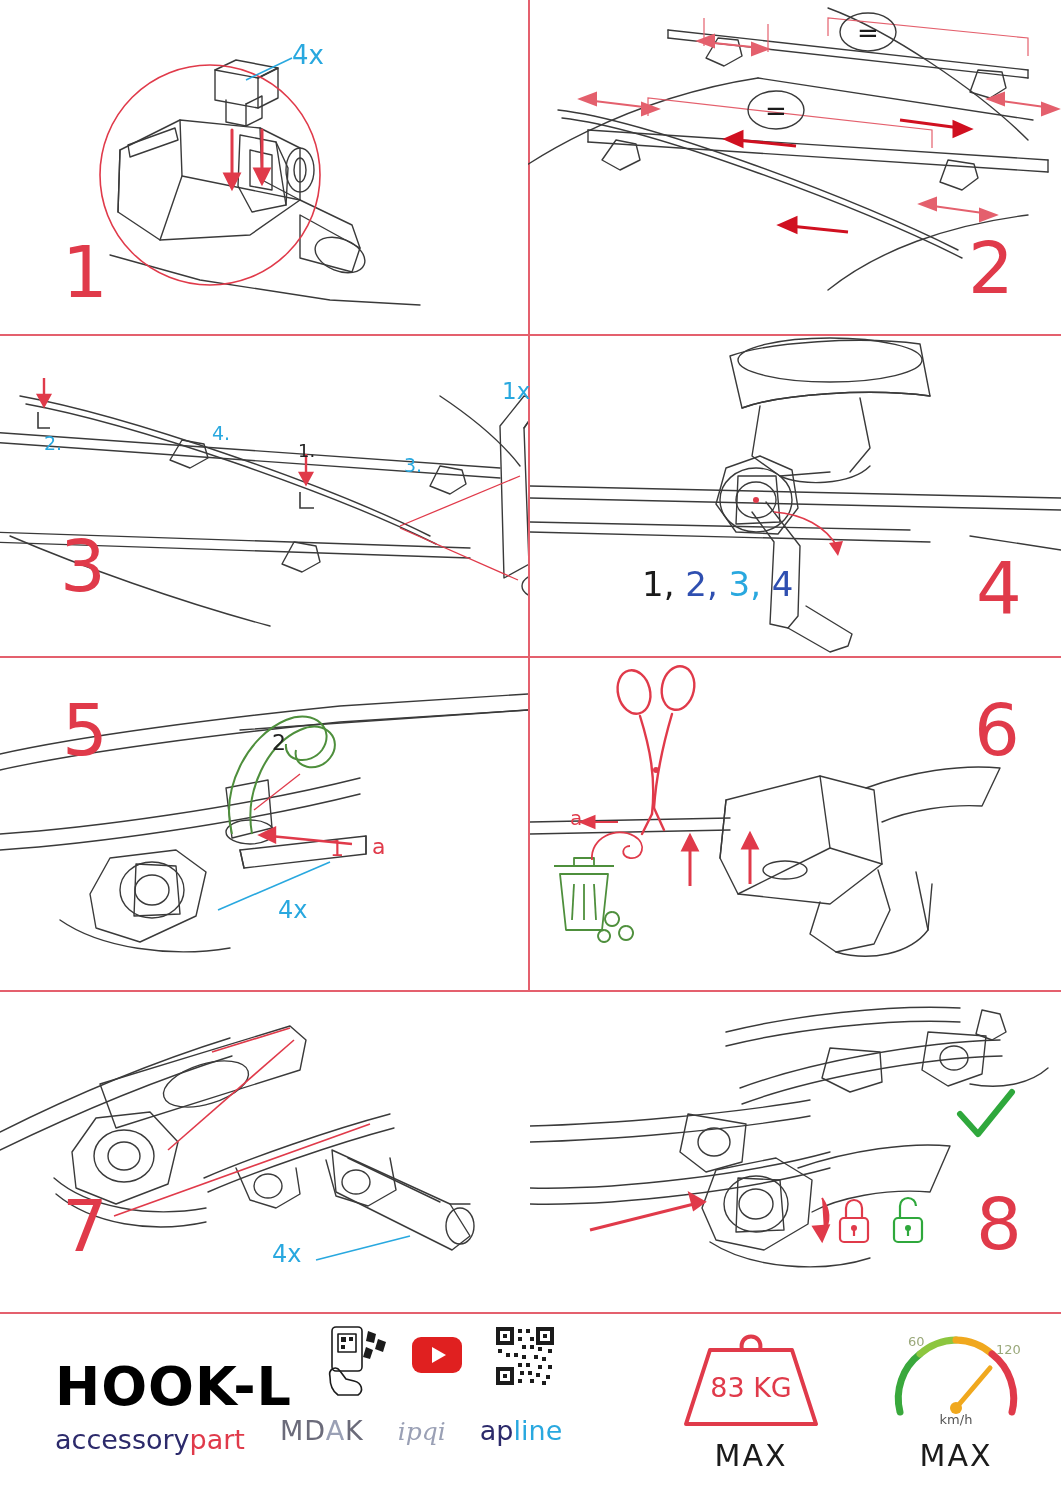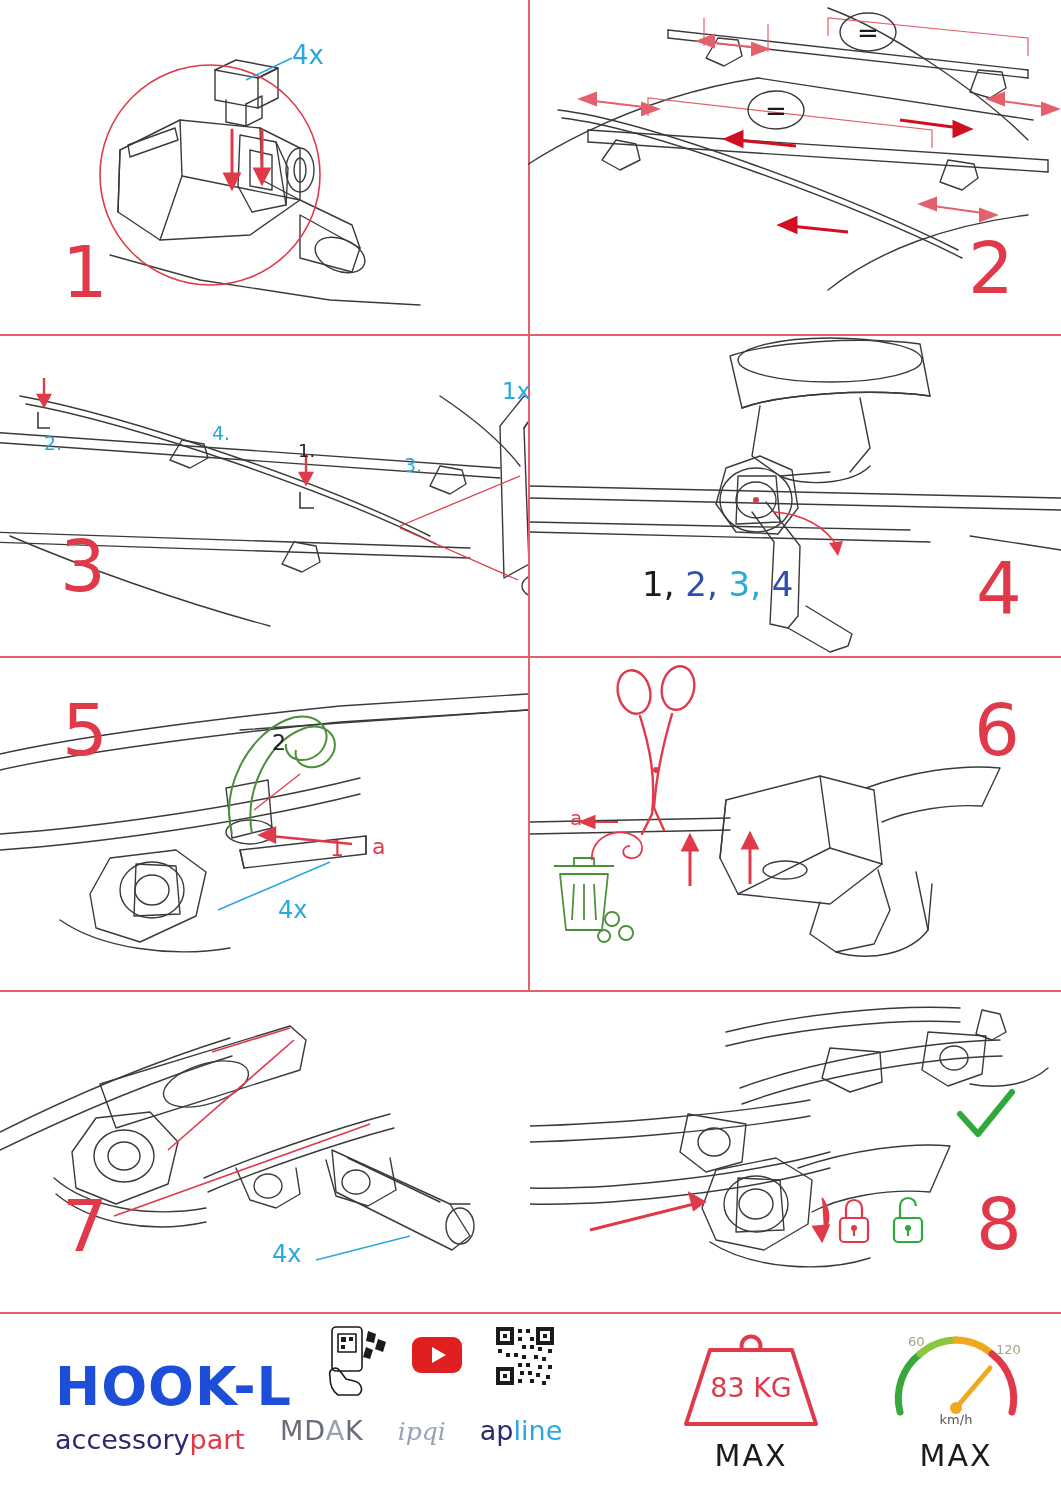--- a/index.html
+++ b/index.html
@@ -12,21 +12,21 @@
   .label-cyan{position:absolute;color:#29a8df;font-size:23px;font-family:"DejaVu Sans",sans-serif;}
   .label-red{position:absolute;color:#e03a4a;font-size:20px;font-family:"DejaVu Sans",sans-serif;}
   .label-dark{position:absolute;color:#222;font-size:18px;font-family:"DejaVu Sans",sans-serif;}
   .seq{position:absolute;font-size:34px;font-family:"DejaVu Sans",sans-serif;}
   .seq .c0{color:#1b1b1b;}
   .seq .c1{color:#2f4fb0;}
   .seq .c2{color:#29a8df;}
   .seq .c3{color:#2f4fb0;}
   svg{display:block;}
   .brand{position:absolute;left:55px;top:1355px;}
-  .brand-title{font-size:54px;letter-spacing:1px;color:#1d4ed8;font-family:"DejaVu Sans",sans-serif;font-weight:700;}
+  .brand-title{font-size:54px;letter-spacing:1px;color:#000000;font-family:"DejaVu Sans",sans-serif;font-weight:700;}
   .brand-sub{font-size:27px;color:#2c2a6b;font-family:"DejaVu Sans",sans-serif;margin-top:6px;}
   .brand-sub .accent{color:#e03a4a;text-align:right;}
   .partners{position:absolute;left:280px;top:1415px;display:flex;align-items:baseline;gap:34px;}
   .p-mdak{font-size:27px;color:#6b6b7a;letter-spacing:1px;font-family:"DejaVu Sans",sans-serif;}
   .p-mdak .a{color:#9aa0b5;}
   .p-ipqi{font-size:25px;color:#9aa0b5;font-family:"DejaVu Serif",serif;font-style:italic;text-align:center;}
   .p-apline{font-size:27px;color:#2c2a6b;font-family:"DejaVu Sans",sans-serif;}
   .p-apline .l{color:#29a8df;}
   .maxlabel{position:absolute;font-size:30px;letter-spacing:2px;color:#1b1b1b;font-family:"DejaVu Sans",sans-serif;}
   .kmh{font-size:13px;fill:#555;font-family:"DejaVu Sans",sans-serif;}

